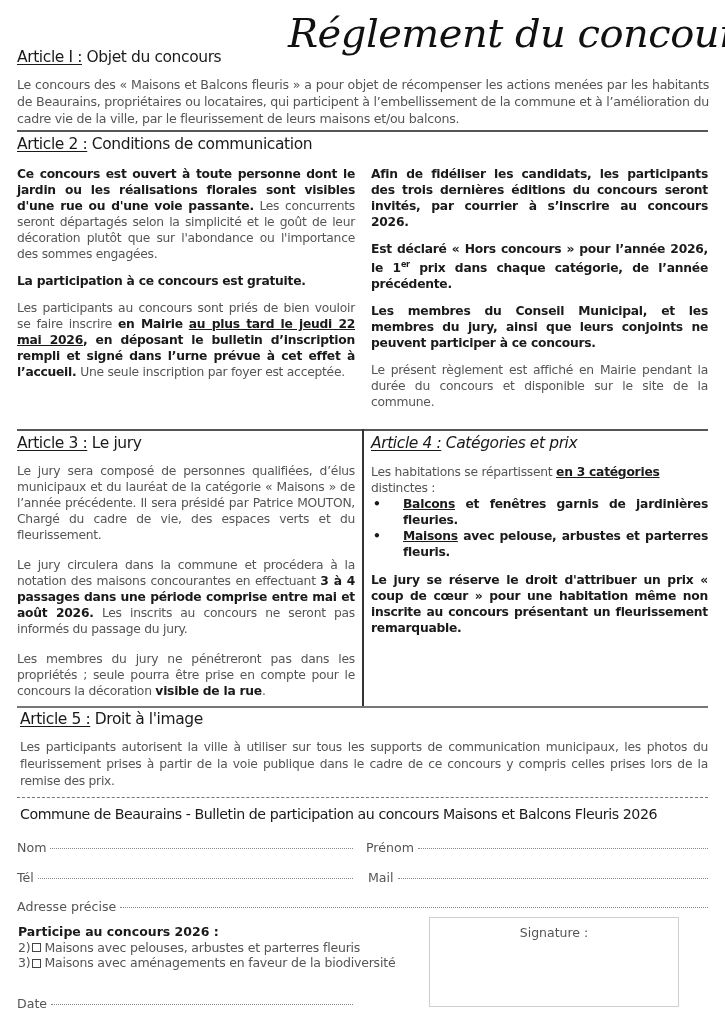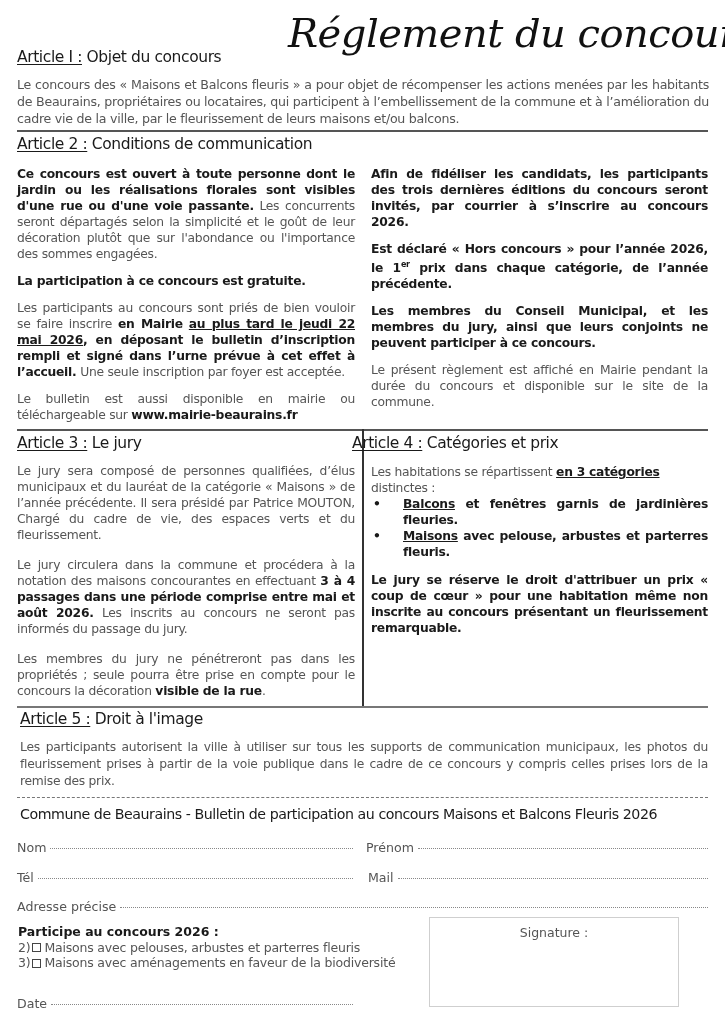--- a/index.html
+++ b/index.html
@@ -31,21 +31,21 @@
 
   .hline { position: absolute; background: #555; height: 1.5px; }
   .vline { position: absolute; background: #333; width: 1.5px; }
 
   #art2-head { position: absolute; left: 17px; top: 135px; }
   .col-l { position: absolute; left: 17px; width: 338px; }
   .col-r { position: absolute; left: 371px; width: 337px; }
   .col-l p, .col-r p { margin-bottom: 11px; }
 
   #art3-head { position: absolute; left: 17px; top: 434px; }
-  #art4-head { position: absolute; left: 352px; top: 434px; }
+  #art4-head { position: absolute; left: 371px; top: 434px; font-style: italic; }
 
   .bul { display: flex; font-size: 12.3px; line-height: 16px; color: #1a1a1a; font-weight: bold; letter-spacing: -0.25px; }
   .bul .dot { width: 32px; flex: none; padding-left: 2px; }
   .bul .txt { flex: 1; text-align: justify; }
 
   #art5-head { position: absolute; left: 20px; top: 710px; }
   #art5-body { position: absolute; left: 20px; top: 739px; width: 688px; }
 
   .dashline { position: absolute; left: 17px; width: 691px; border-top: 1px dashed #777; height: 0; }
 
@@ -79,21 +79,20 @@
   <div id="art1-body" class="para">Le concours des « Maisons et Balcons fleuris » a pour objet de récompenser les actions menées par les habitants de Beaurains, propriétaires ou locataires, qui participent à l’embellissement de la commune et à l’amélioration du cadre vie de la ville, par le fleurissement de leurs maisons et/ou balcons.</div>
 
   <div class="hline" style="left:17px; top:130px; width:691px;"></div>
 
   <div id="art2-head" class="art-head"><span class="num">Article 2 :</span> <span>Conditions de communication</span></div>
 
   <div class="col-l para" style="top:166px;">
     <p><b>Ce concours est ouvert à toute personne dont le jardin ou les réalisations florales sont visibles d'une rue ou d'une voie passante.</b><span> Les concurrents seront départagés selon la simplicité et le goût de leur décoration plutôt que sur l'abondance ou l'importance des sommes engagées.</span></p>
     <p style="margin-top:4px;"><b>La participation à ce concours est gratuite.</b></p>
     <p><span>Les participants au concours sont priés de bien vouloir se faire inscrire </span><b>en Mairie</b><span> </span><b class="u">au plus tard le jeudi 22 mai 2026</b><b>, en déposant le bulletin d’inscription rempli et signé dans l’urne prévue à cet effet à l’accueil.</b><span> Une seule inscription par foyer est acceptée.</span></p>
-    <p><span>Le bulletin est aussi disponible en mairie ou téléchargeable sur </span><b>www.mairie-beaurains.fr</b></p>
   </div>
 
   <div class="col-r para" style="top:166px;">
     <p><b>Afin de fidéliser les candidats, les participants des trois dernières éditions du concours seront invités, par courrier à s’inscrire au concours 2026.</b></p>
     <p><b>Est déclaré « Hors concours » pour l’année 2026, le 1</b><b><sup style="font-size:8px;">er</sup></b><b> prix dans chaque catégorie, de l’année précédente.</b></p>
     <p><b>Les membres du Conseil Municipal, et les membres du jury, ainsi que leurs conjoints ne peuvent participer à ce concours.</b></p>
     <p>Le présent règlement est affiché en Mairie pendant la durée du concours et disponible sur le site de la commune.</p>
   </div>
 
   <div class="hline" style="left:17px; top:429px; width:691px;"></div>

